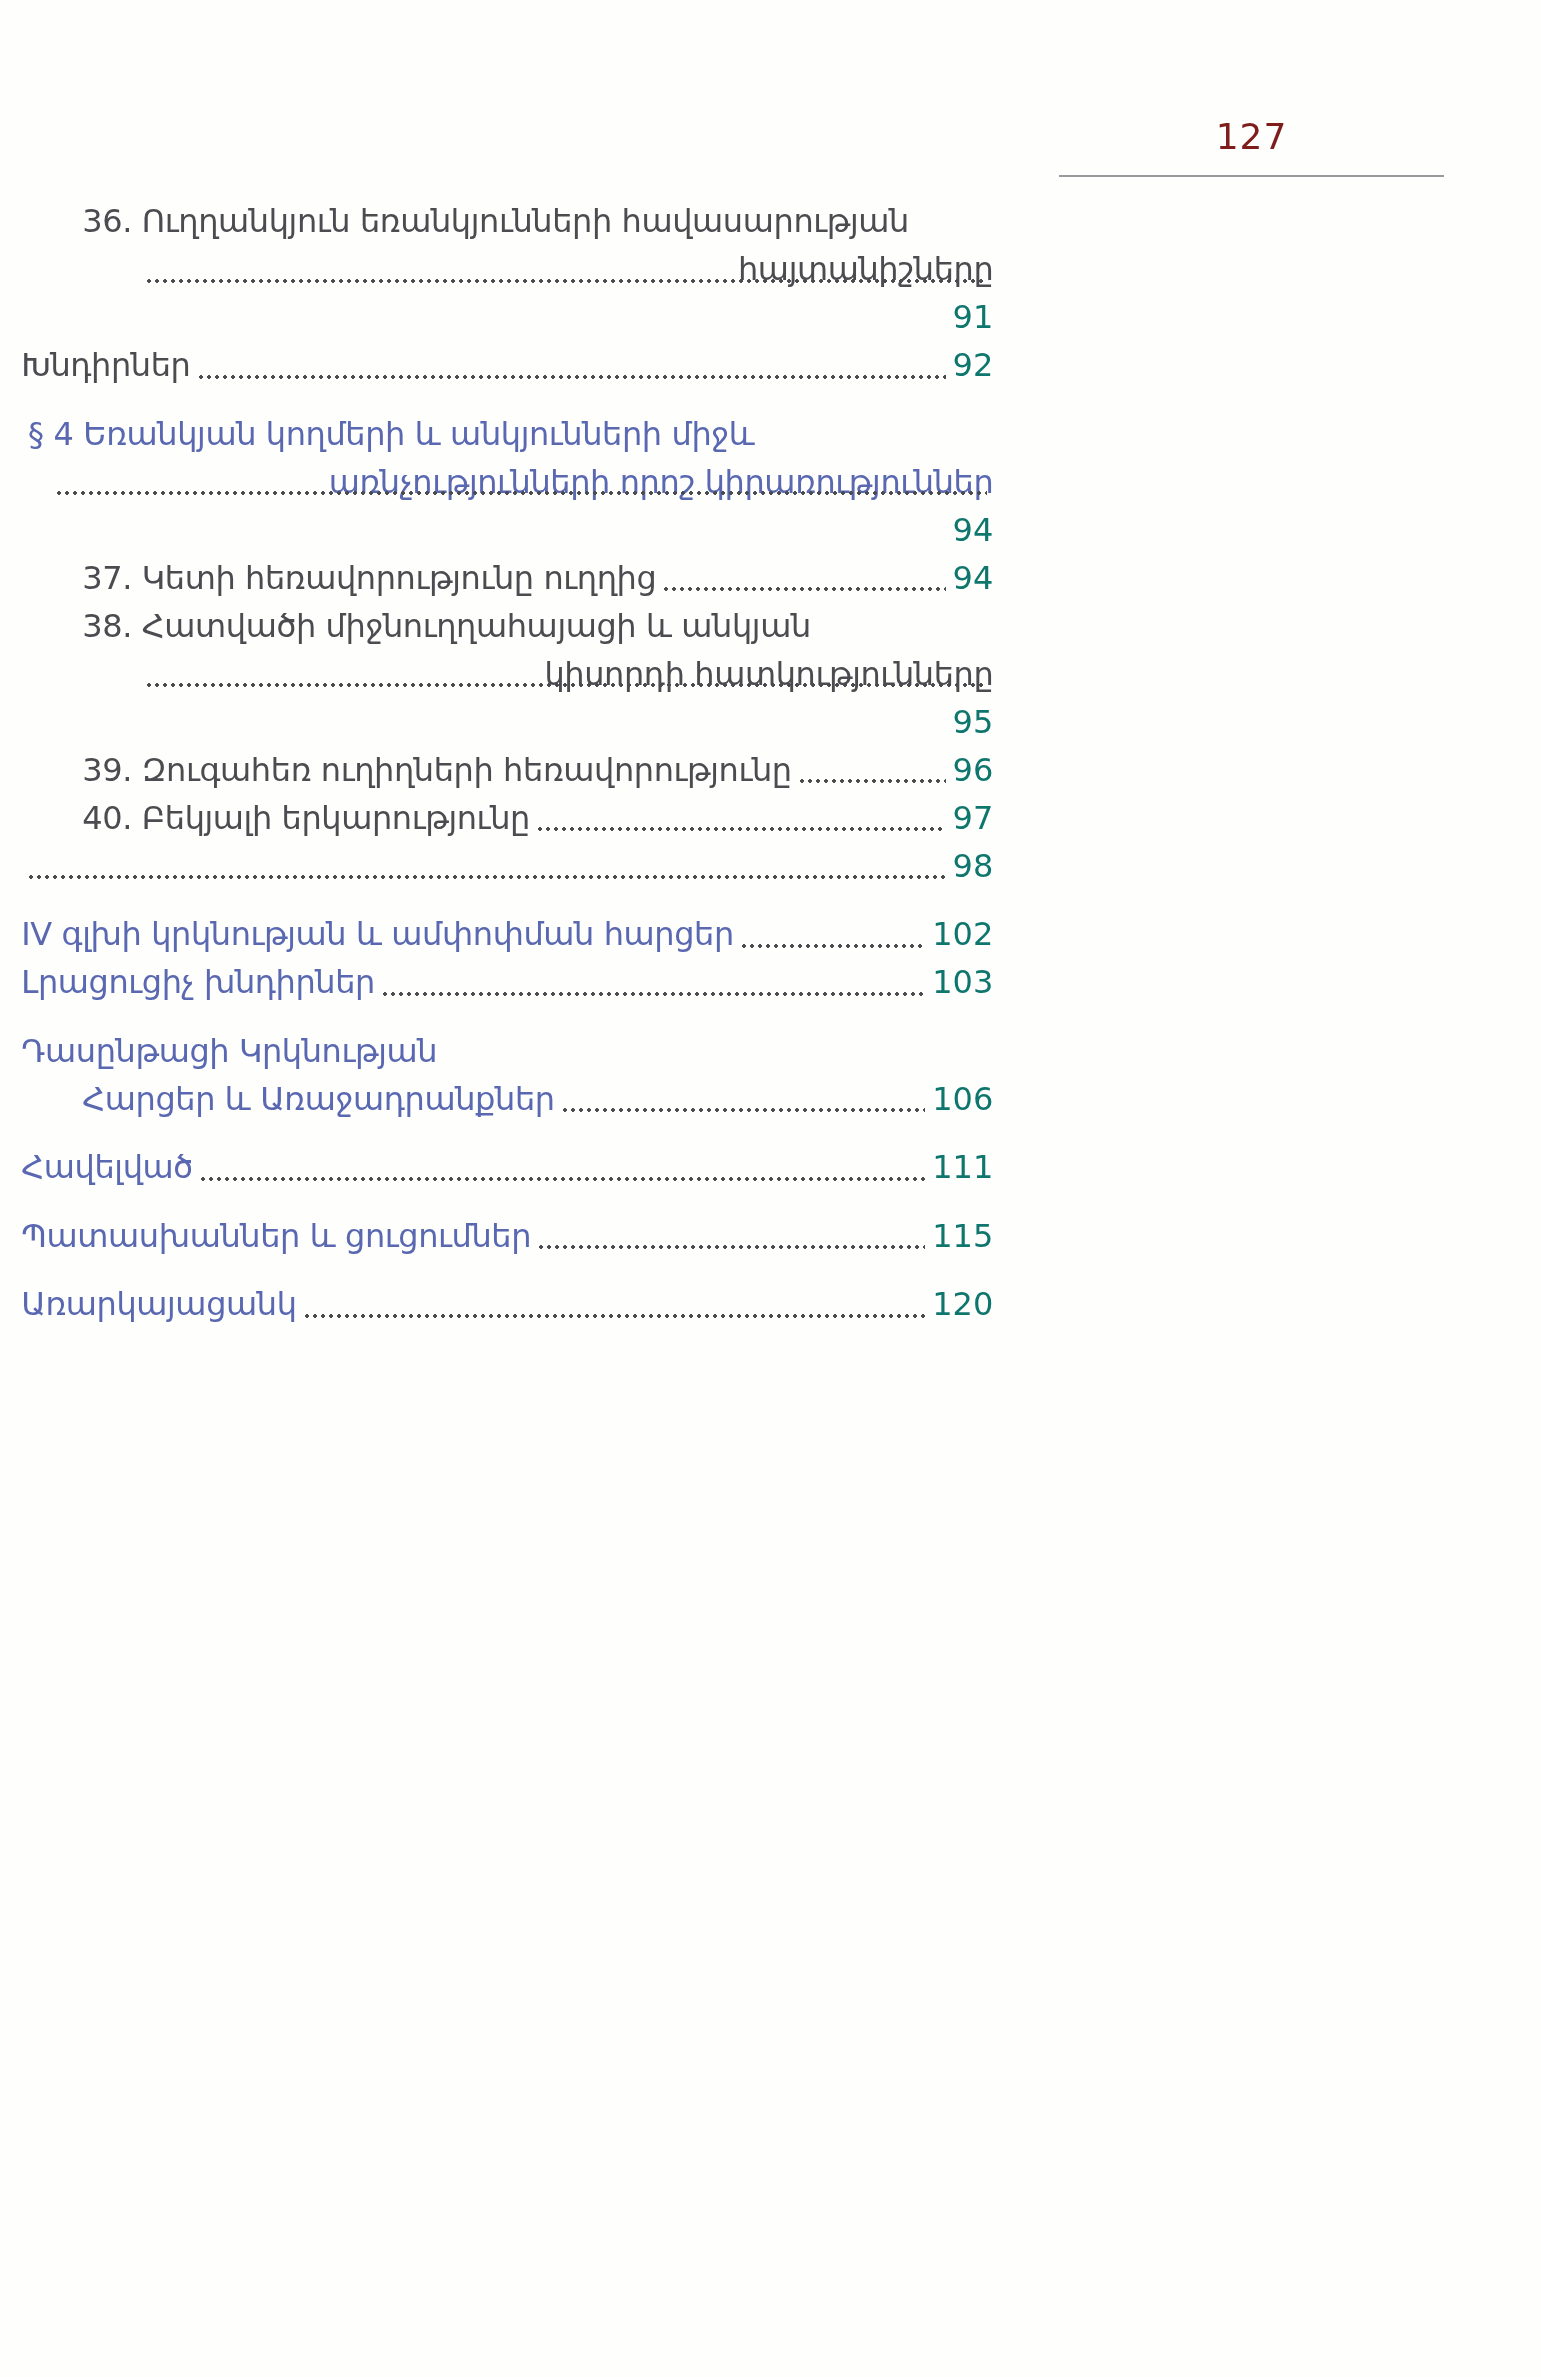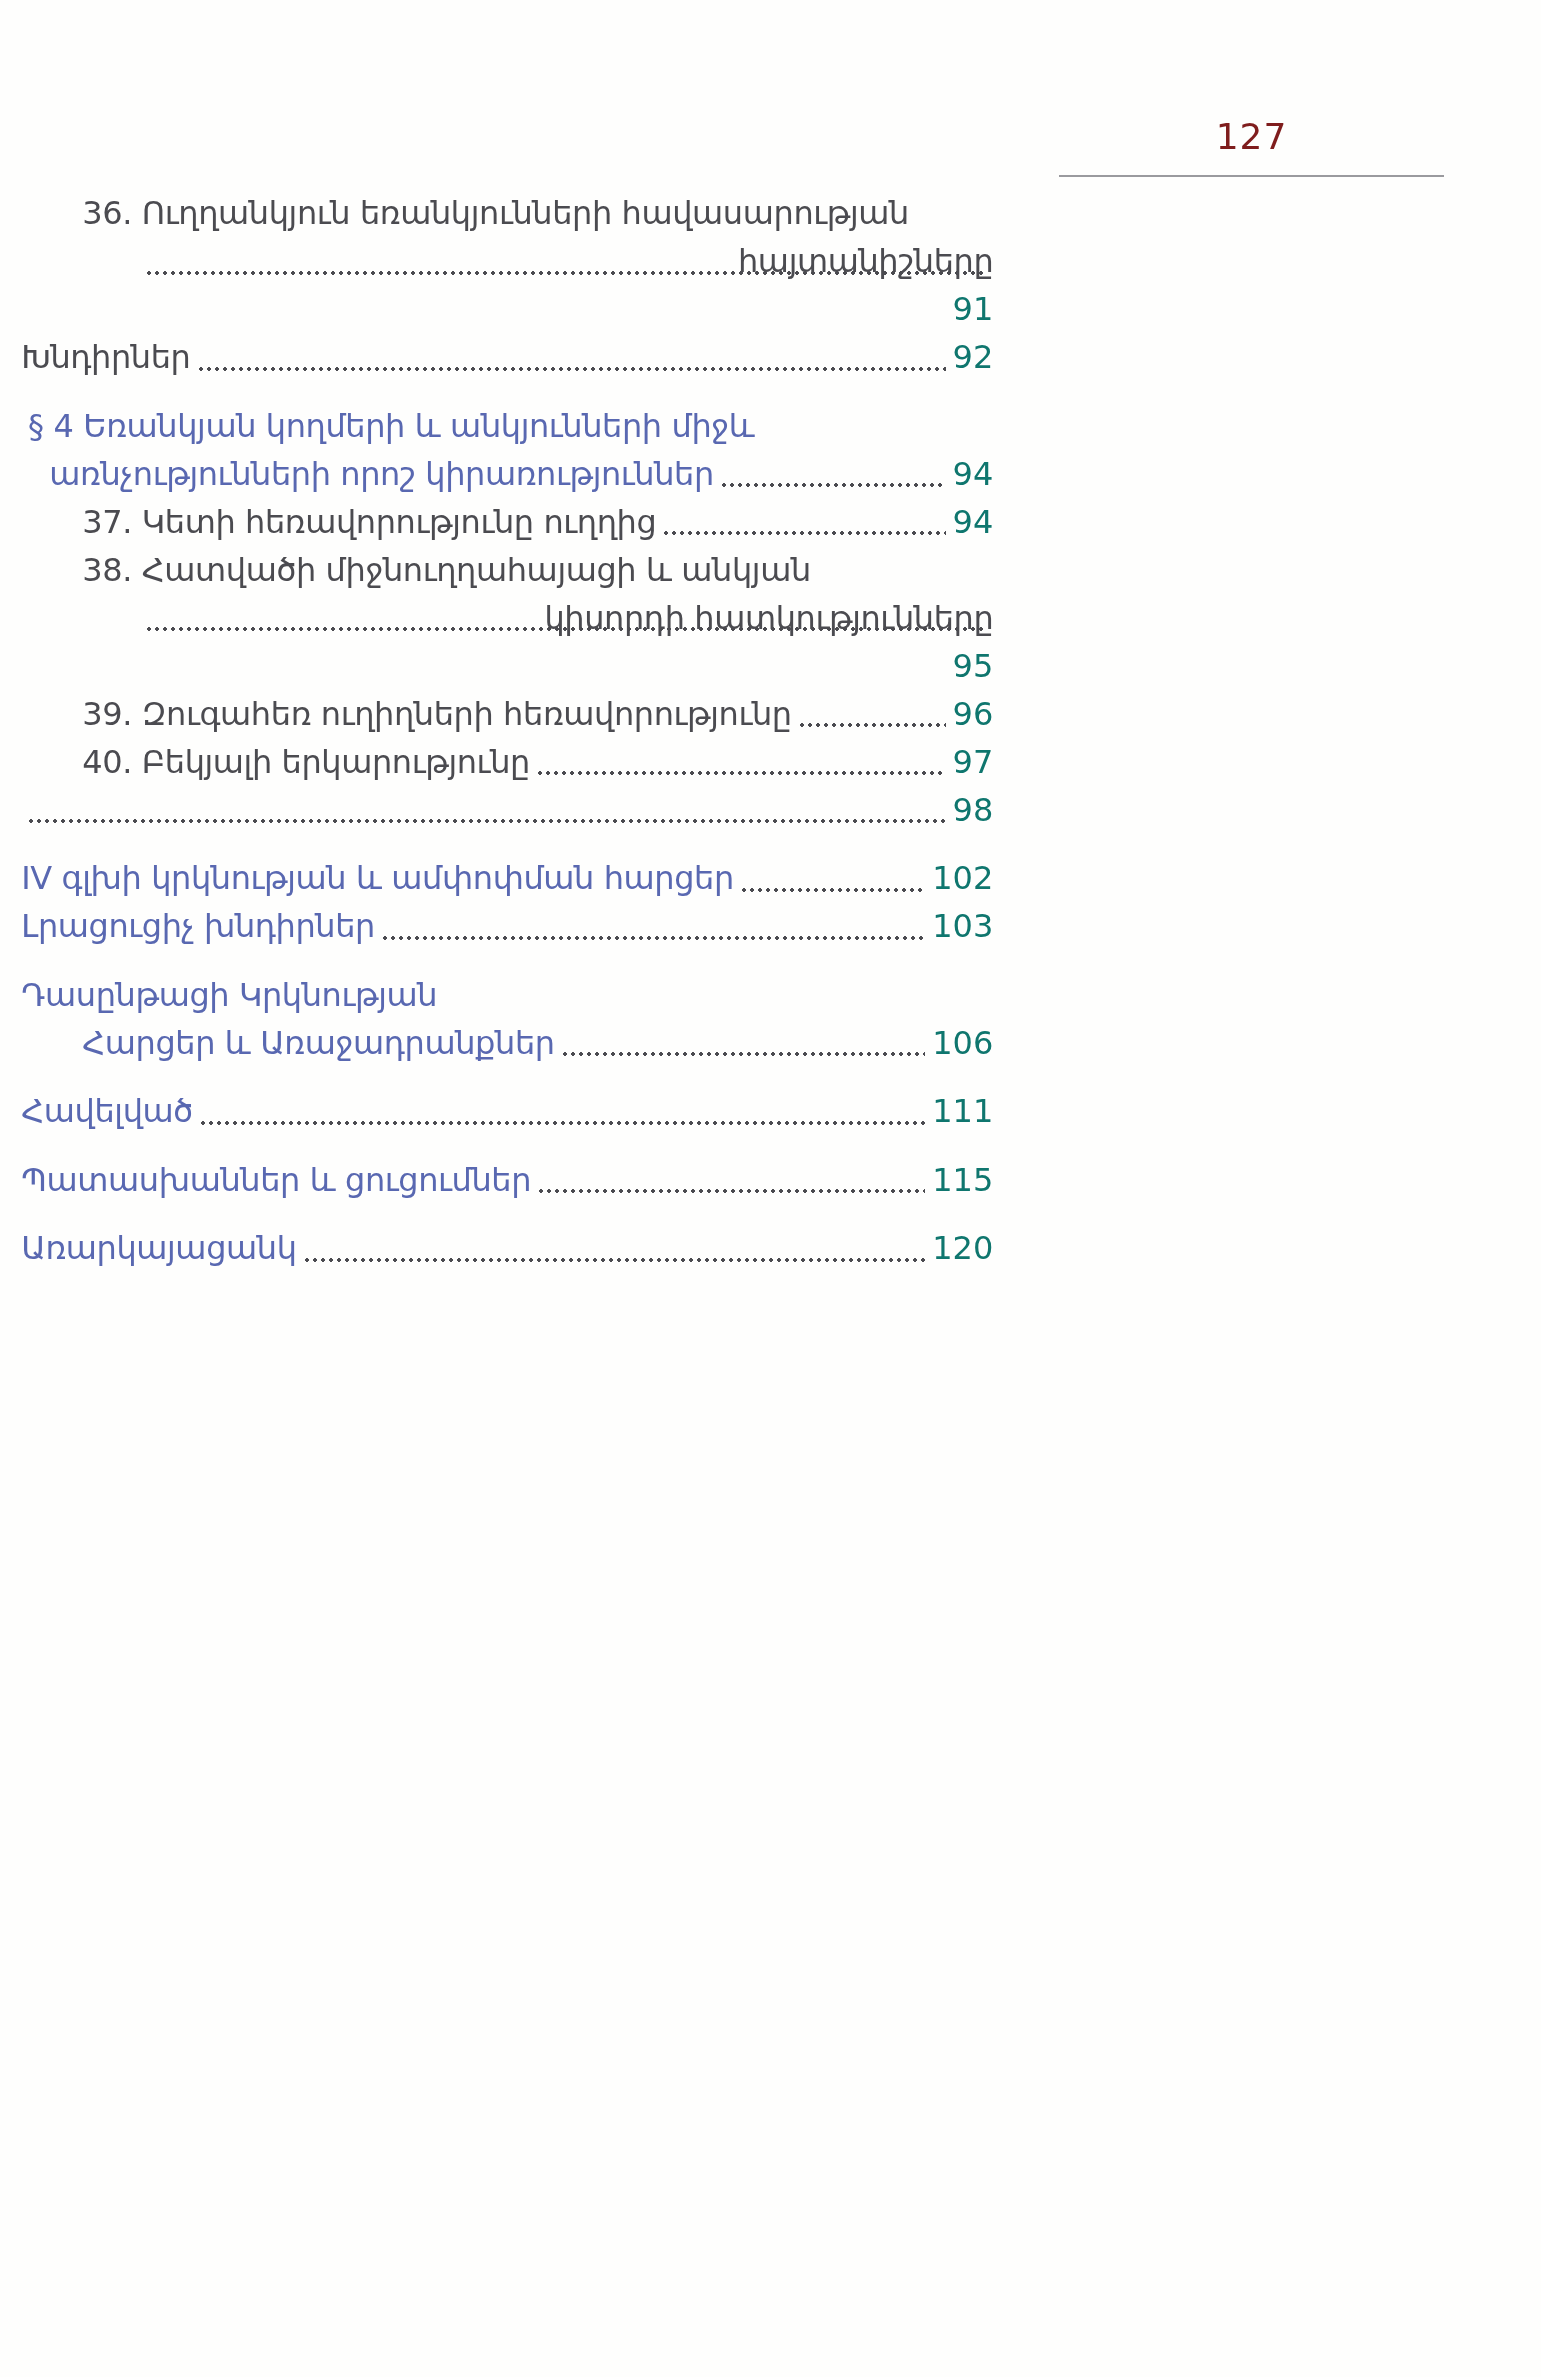--- a/index.html
+++ b/index.html
@@ -39,37 +39,37 @@
   }
 
   
   .toc {
     position: absolute;
     top: 189px;
     left: 21.3px;
     width: 972px;
   }
   .block { margin-top: 20.5px; }
-  .block:first-child { margin-top: 0; }
+  .block:first-child { margin-top: 8px; }
 
   .row {
     display: flex;
     align-items: flex-end;
     font-size: 32px;
     line-height: 48px;
     letter-spacing: -0.4px;
     color: #4b4b50;
   }
   .row .label { white-space: nowrap; }
   .row.accent .label { color: #5968b1; font-weight: normal; }
 
   
   .ind-flush   { margin-left: 0; }
   .ind-sec     { margin-left: 6.8px; }
-  .ind-seccont { margin-left: 28px; }
+  .ind-seccont { margin-left: 28px; flex-direction: column; }
   .ind-num     { margin-left: 61px; }
   .ind-cont    { margin-left: 118px; flex-direction: column; }
 
   
   .dots {
     flex: 1;
     min-width: 20.5px;
     margin: 0 6.8px 0 6px;
     position: relative;
     align-self: stretch;

